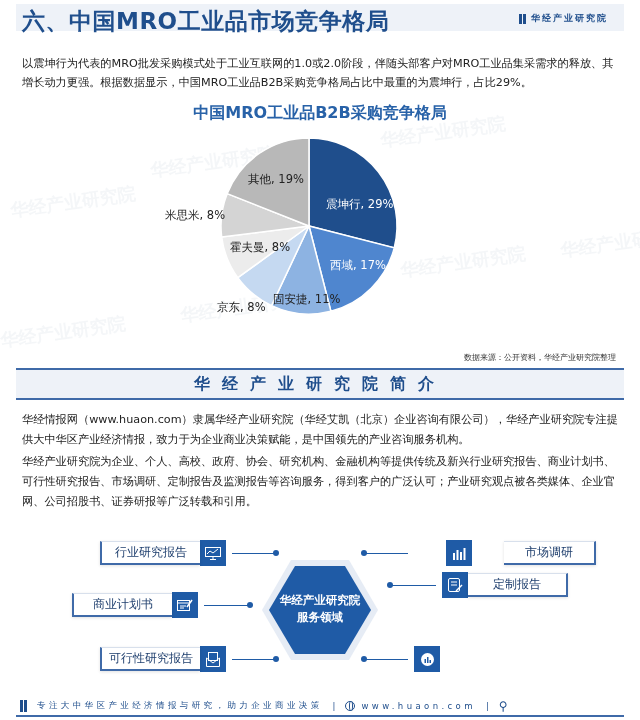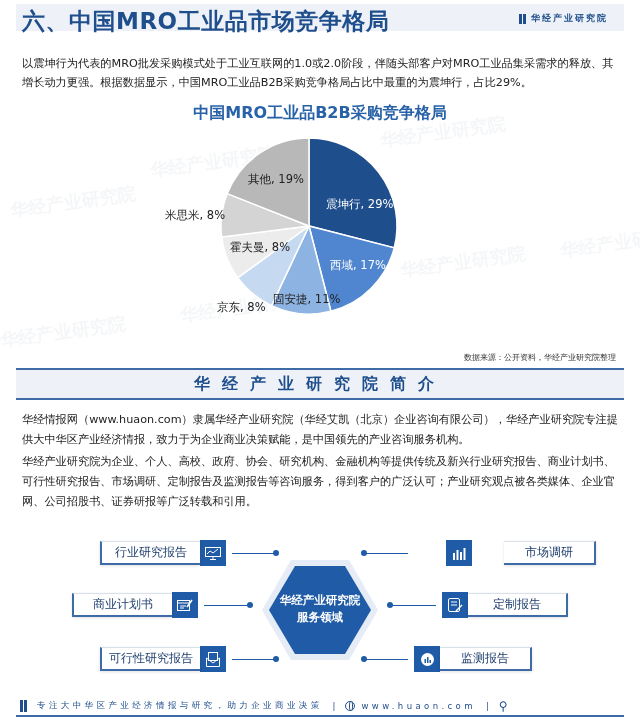--- a/index.html
+++ b/index.html
@@ -166,21 +166,21 @@
         <rect x="1" y="6" width="2" height="7" fill="#fff"></rect>
         <rect x="4.5" y="3" width="2" height="10" fill="#fff"></rect>
         <rect x="8" y="5" width="2" height="8" fill="#fff"></rect>
         <rect x="11.5" y="1" width="2" height="12" fill="#fff"></rect>
       </svg>
   </div>
   <div class="svc-box right" style="width:92px;">
       <span>市场调研</span>
     </div>
 </div>
-<div class="svc" style="left:390px;top:592px;font-family:Liberation Mono, monospace;">
+<div class="svc" style="left:390px;top:572px;font-family:Liberation Mono, monospace;">
   <div class="conn" style="width:46px;margin-right:6px;">
       <span class="dot" style="left:-3px;"></span>
     </div>
   <div class="svc-icon">
     <svg width="15" height="15" viewBox="0 0 15 15">
         <rect x="0.5" y="0.5" width="11" height="13" rx="1.5" fill="none" stroke="#fff"></rect>
         <line x1="3" y1="4" x2="9" y2="4" stroke="#fff"></line>
         <line x1="3" y1="7" x2="9" y2="7" stroke="#fff"></line>
         <line x1="8" y1="13" x2="14" y2="7" stroke="#fff" stroke-width="1.5"></line>
       </svg>
@@ -194,23 +194,20 @@
       <span class="dot" style="left:-3px;"></span>
     </div>
   <div class="svc-icon">
     <svg width="15" height="15" viewBox="0 0 15 15">
         <circle cx="7.5" cy="7.5" r="6.5" fill="#fff"></circle>
         <rect x="4.5" y="7" width="1.5" height="4" fill="#1f5ba6"></rect>
         <rect x="7" y="5" width="1.5" height="6" fill="#1f5ba6"></rect>
         <rect x="9.5" y="8" width="1.5" height="3" fill="#1f5ba6"></rect>
       </svg>
   </div>
-  <div class="svc-box right" style="width:92px;">
-      <span>监测报告</span>
-    </div>
 </div>
 
 <div class="footer">
   <span class="brand-mark" style="margin:0 10px 0 4px;height:12px;"></span>
   <span>专注大中华区产业经济情报与研究，助力企业商业决策</span>
   <span class="sep">|</span>
   <span class="globe"></span>
   <span>www.huaon.com</span>
   <span class="sep">|</span>
   <span style="font-size:12px;letter-spacing:0;">⚲</span>

